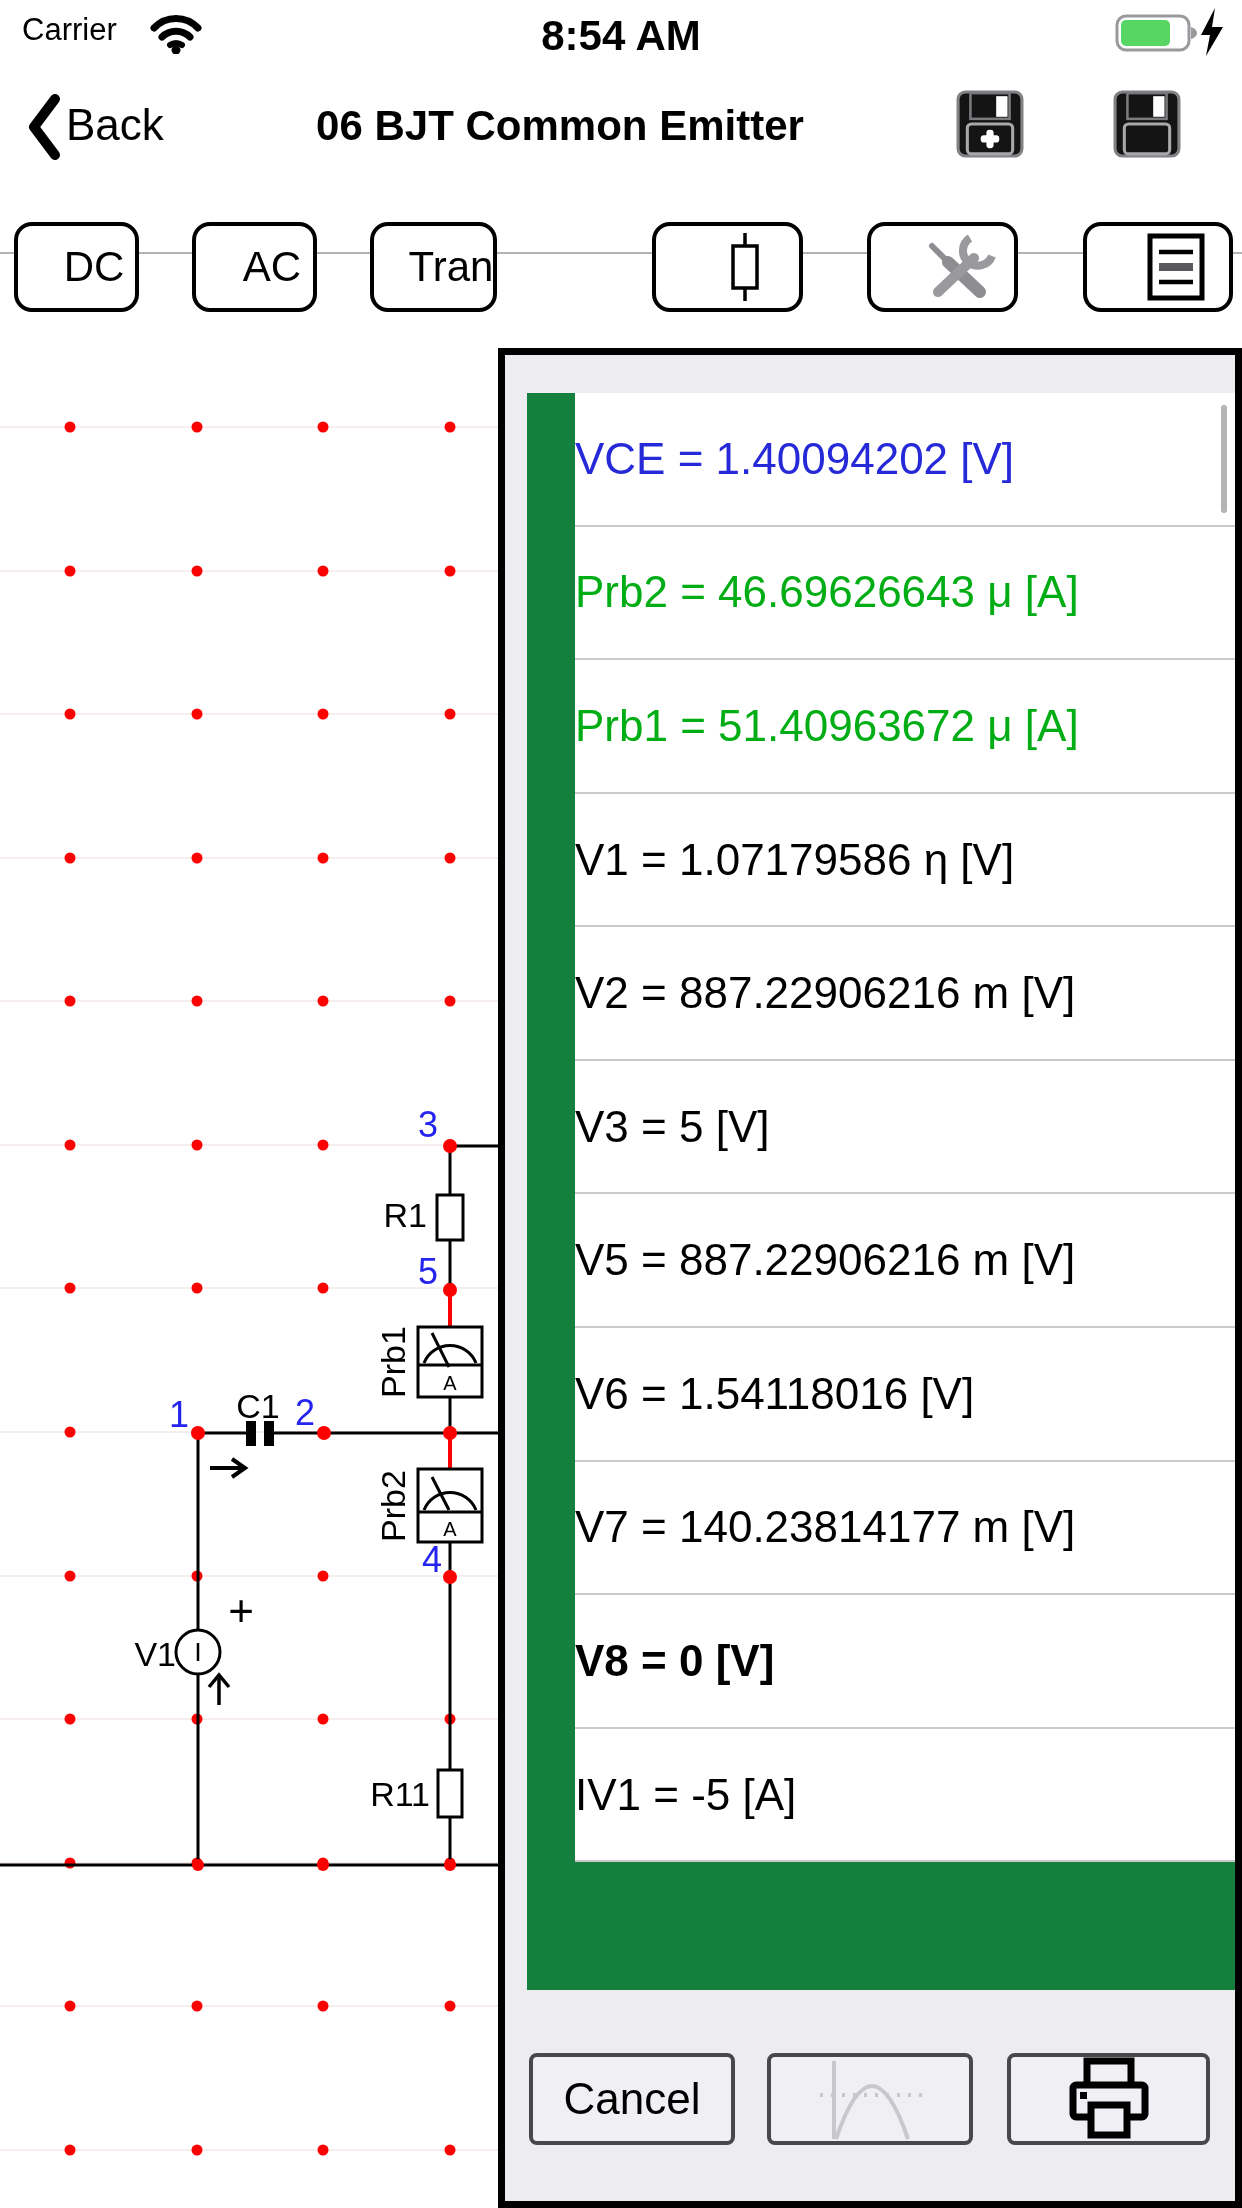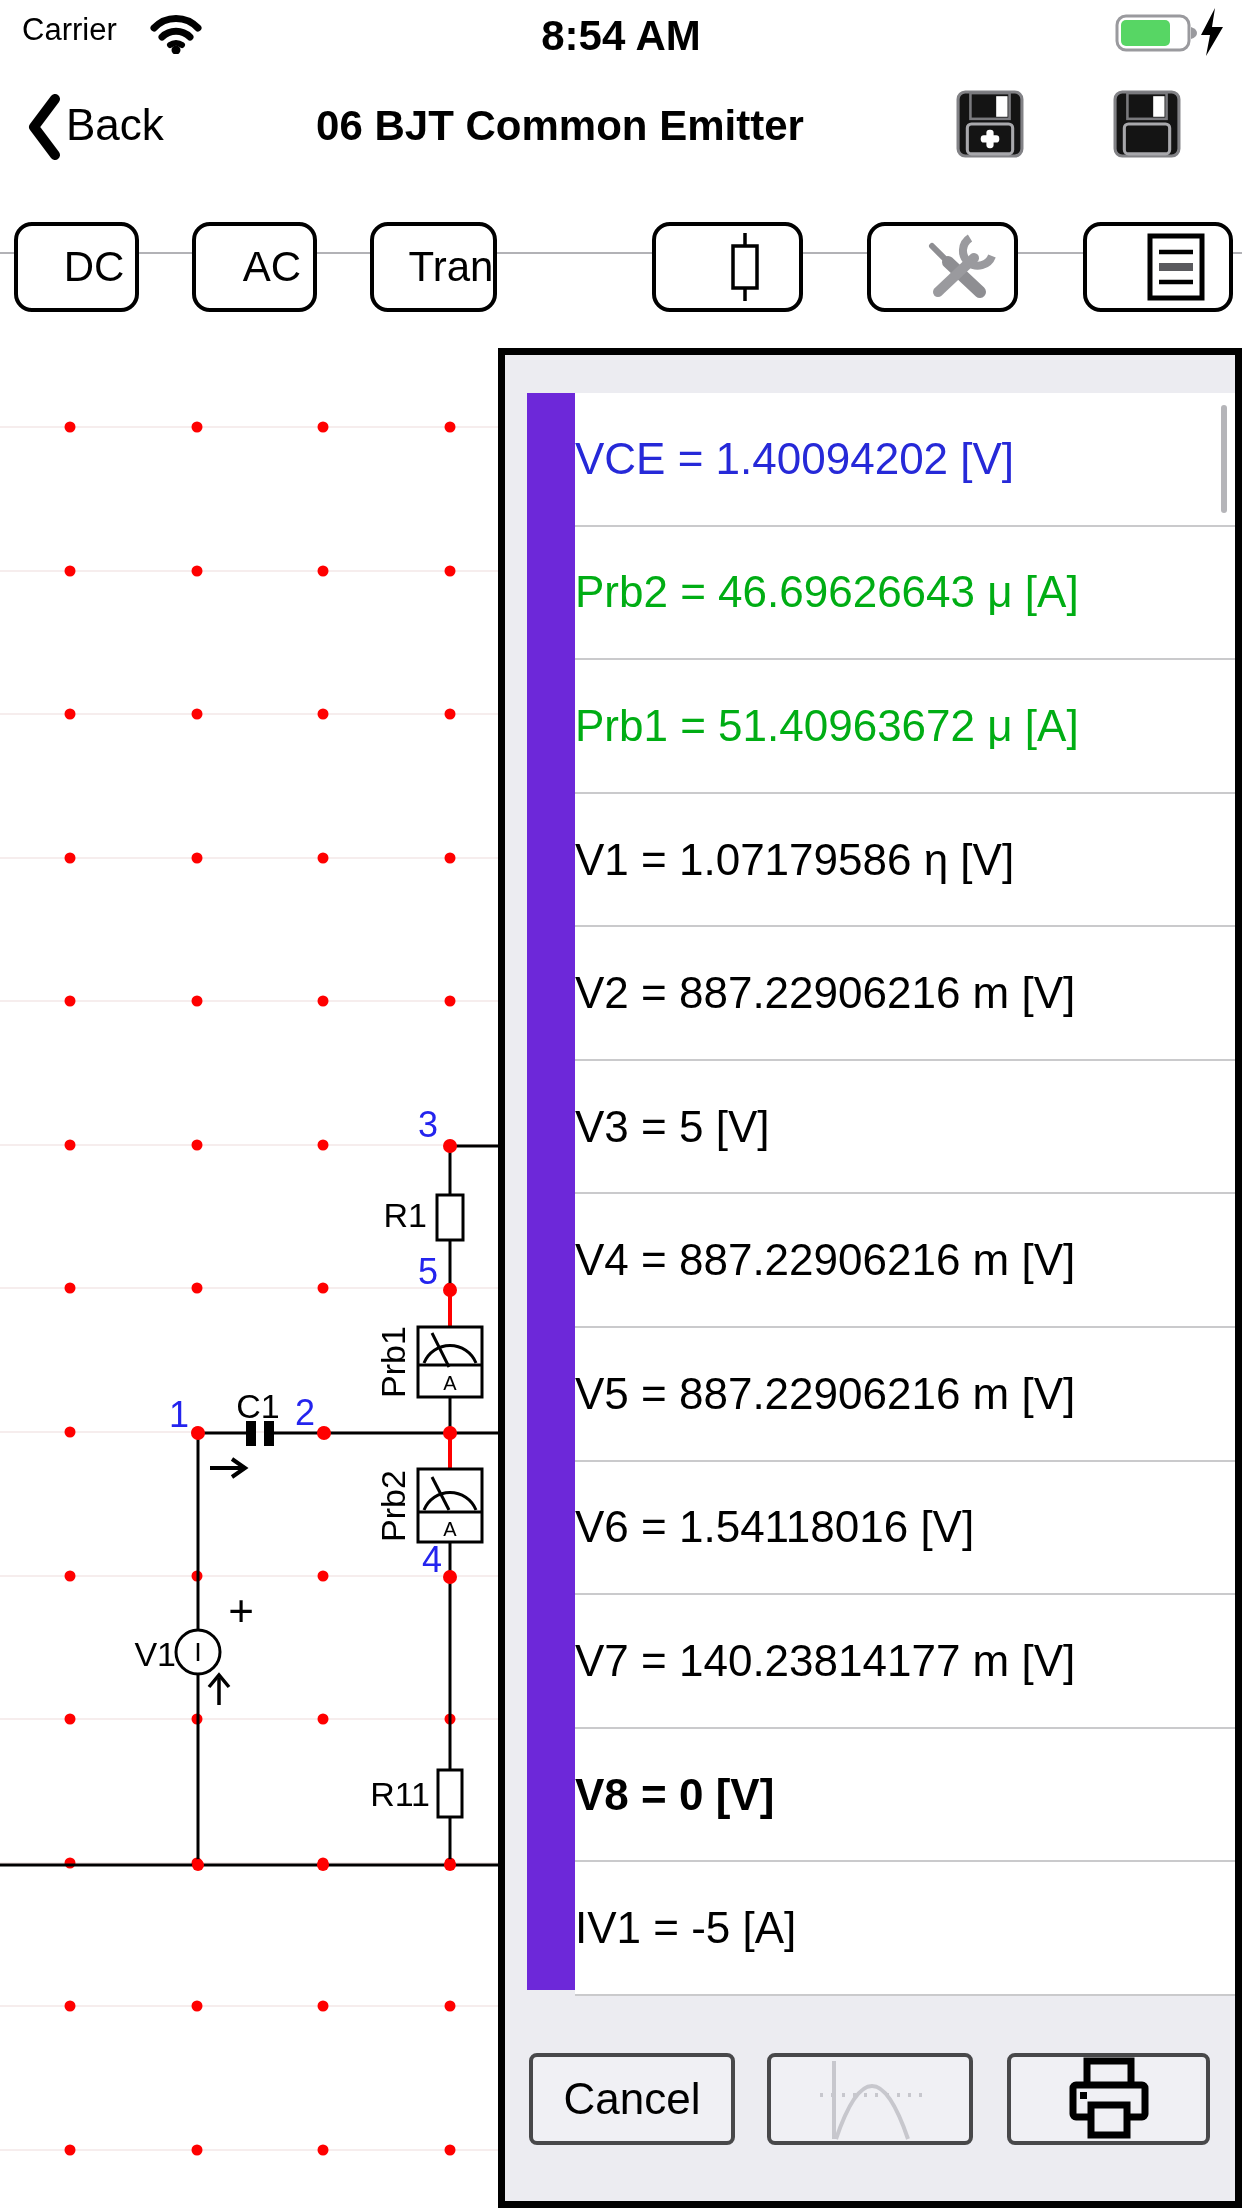--- a/index.html
+++ b/index.html
@@ -25,21 +25,21 @@
   #btn-ac{left:192px;width:125px;}
   #btn-tran{left:370px;width:127px;}
   #btn-comp{left:652px;width:151px;}
   #btn-tools{left:867px;width:151px;}
   #btn-list{left:1083px;width:150px;}
   
   #schematic{left:0;top:0;z-index:1;}
   
   #panel{left:498px;top:348px;width:744px;height:1860px;box-sizing:border-box;
          border:7px solid #000;background:#ececf1;z-index:2;}
-  #result-list{position:absolute;left:22px;top:38px;width:708px;height:1597px;background:#6d28d9;}
+  #result-list{position:absolute;left:22px;top:38px;width:708px;height:1597px;background:#15803d;}
   .row{height:131.58px;margin-left:48px;border-bottom:2px solid #cacacc;
        display:flex;align-items:center;font-size:44px;background:#fff;}
   #scroll-indicator{position:absolute;left:716px;top:50px;width:6px;height:108px;
        background:#b5b5b9;border-radius:3px;}
   .fbtn{position:absolute;top:1698px;height:92px;box-sizing:border-box;background:#f0f0f4;
         border:4px solid #48484a;border-radius:8px;display:flex;align-items:center;
         justify-content:center;font-size:44px;}
   #btn-cancel{left:24px;width:206px;}
   #btn-graph{left:262px;width:206px;}
   #btn-print{left:502px;width:203px;}
@@ -298,23 +298,20 @@
       </div>
 
       <div class="row" style="color: rgb(0, 0, 0);">
         <span>V2 = 887.22906216 m [V]</span>
       </div>
 
       <div class="row" style="color: rgb(0, 0, 0);">
         <span>V3 = 5 [V]</span>
       </div>
 
-      <div class="row" style="color: rgb(0, 0, 0);">
-        <span>V4 = 887.22906216 m [V]</span>
-      </div>
 
       <div class="row" style="color: rgb(0, 0, 0);">
         <span>V5 = 887.22906216 m [V]</span>
       </div>
 
       <div class="row" style="color: rgb(0, 0, 0);">
         <span>V6 = 1.54118016 [V]</span>
       </div>
 
       <div class="row" style="color: rgb(0, 0, 0);">

